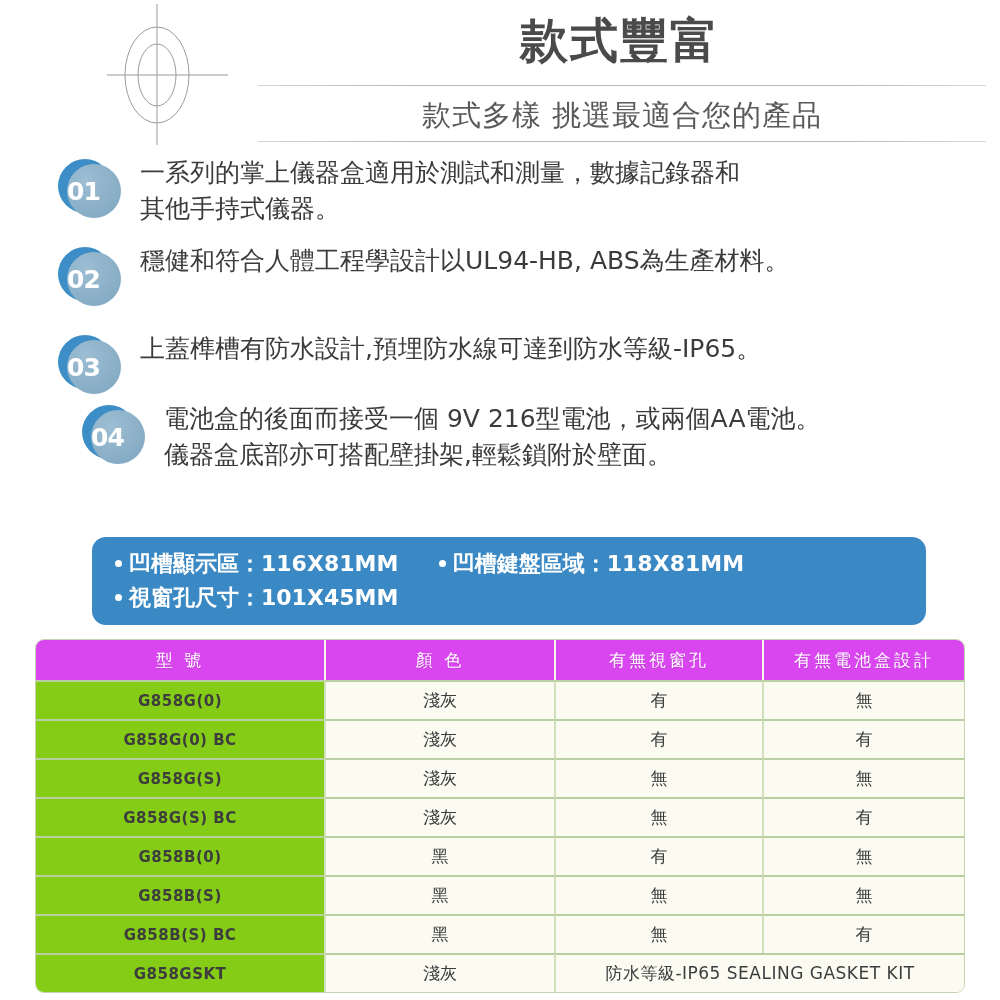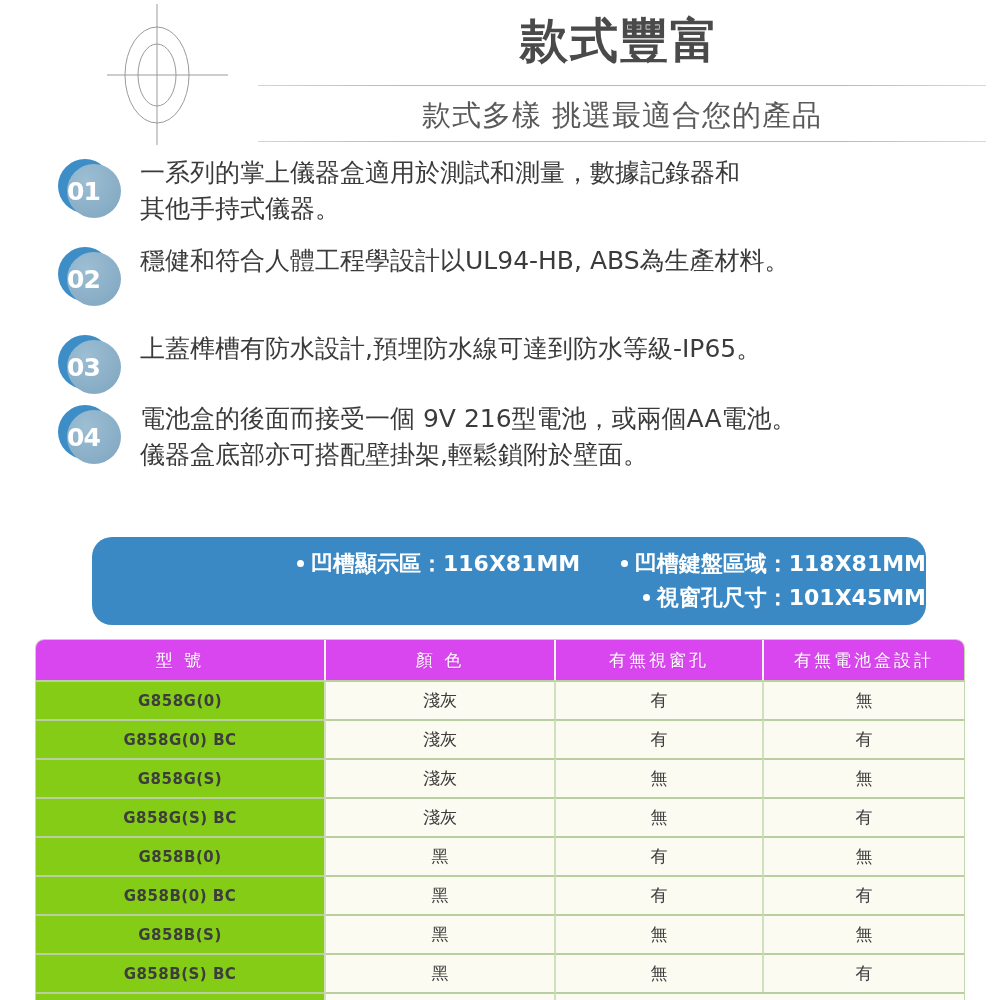--- a/index.html
+++ b/index.html
@@ -84,21 +84,21 @@
     width: 1000px;
   }
 
   .feature {
     position: relative;
     min-height: 70px;
   }
   .feature-01 { height: 88px; }
   .feature-02 { height: 88px; }
   .feature-03 { height: 70px; }
-  .feature-04 { height: 88px; }
+  .feature-04 { height: 88px; margin-left: 24px; }
 
   .badge {
     position: absolute;
     left: 58px;
     top: 4px;
     width: 66px;
     height: 58px;
   }
   .badge .back {
     position: absolute;
@@ -140,25 +140,24 @@
   .feature-text .line { display: block; white-space: nowrap; }
 
   
   .spec-box {
     position: absolute;
     left: 92px;
     top: 537px;
     width: 834px;
     height: 88px;
     background: #3b89c4;
-    border-radius: 20px;
+    border-radius: 14px;
     color: #ffffff;
     box-sizing: border-box;
-    padding: 10px 0 0 10px;
-    text-align: right;
+    padding: 10px 0 0 23px;
   }
   .spec-row {
     display: block;
     height: 34px;
     line-height: 34px;
     white-space: nowrap;
   }
   .spec-item {
     display: inline-block;
     font-size: 22px;
@@ -354,26 +353,20 @@
           <td>無</td>
           <td>有</td>
         </tr>
         <tr>
           <td class="model">G858B(0)</td>
           <td>黑</td>
           <td>有</td>
           <td>無</td>
         </tr>
         <tr>
-          <td class="model">G858B(0) BC</td>
-          <td>黑</td>
-          <td>有</td>
-          <td>有</td>
-        </tr>
-        <tr>
           <td class="model">G858B(S)</td>
           <td>黑</td>
           <td>無</td>
           <td>無</td>
         </tr>
         <tr>
           <td class="model">G858B(S) BC</td>
           <td>黑</td>
           <td>無</td>
           <td>有</td>

